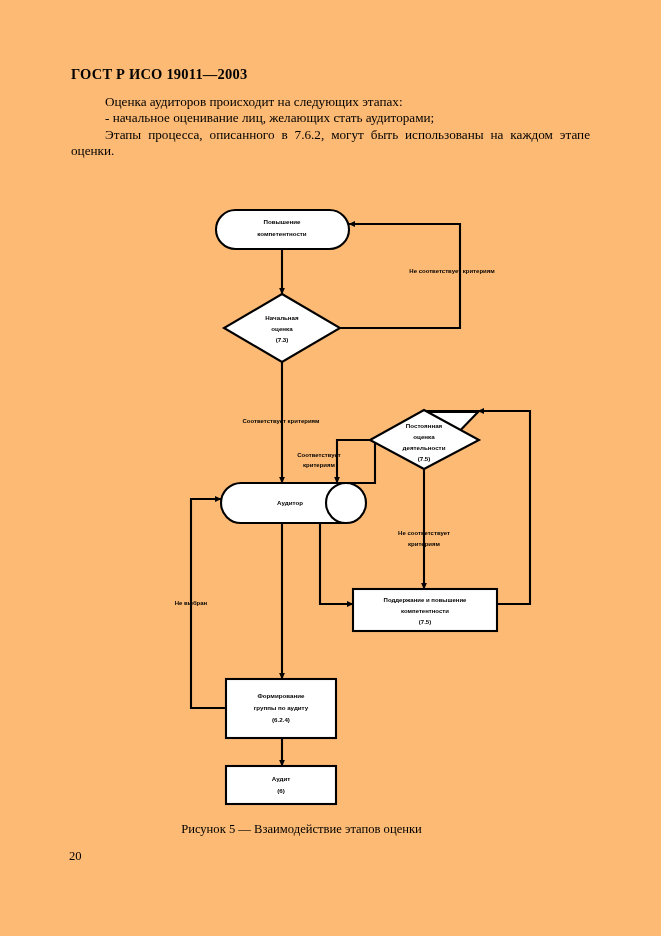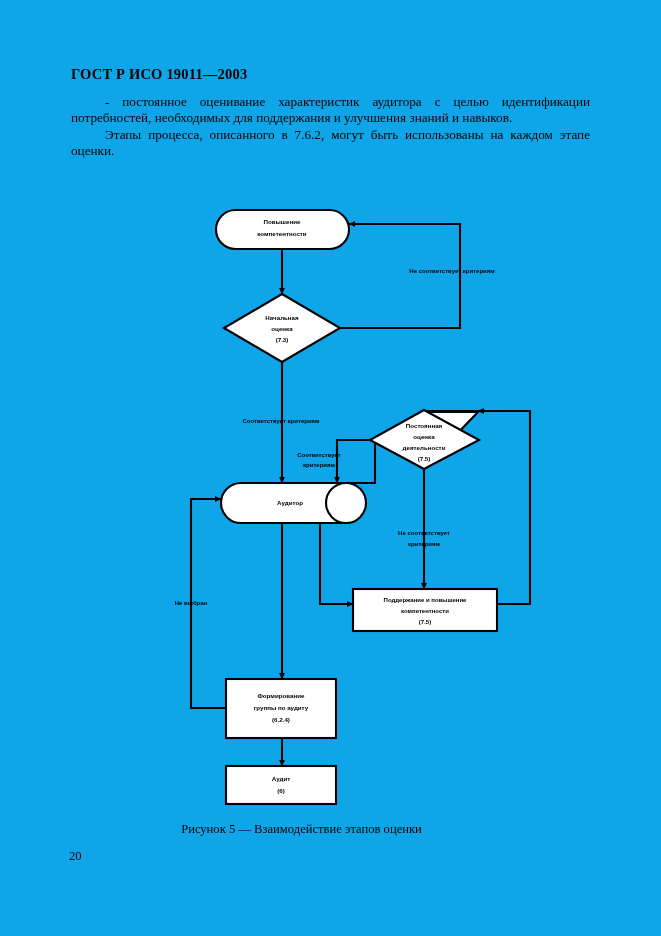--- a/index.html
+++ b/index.html
@@ -3,21 +3,21 @@
 <meta charset="utf-8">
 <title>ГОСТ Р ИСО 19011—2003 — стр. 20</title>
 <style>
   html,body{margin:0;padding:0;background:#ffffff;}
   body{
     width:661px;height:936px;position:relative;overflow:hidden;
     font-family:"Liberation Serif","DejaVu Serif",serif;
     color:#000;
     -webkit-font-smoothing:antialiased;
   }
-  .page{position:absolute;inset:0;background:#0ea5e9;}
+  .page{position:absolute;inset:0;background:#fdba74;}
 
   
   .std-header{
     position:absolute;left:71px;top:66px;
     font-family:"Liberation Serif","DejaVu Serif",serif;
     font-size:14.5px;font-weight:bold;letter-spacing:.2px;
     white-space:nowrap;
   }
 
   
@@ -56,21 +56,22 @@
   .line{stroke:#000000;stroke-width:2.1;fill:none;}
 </style>
 </head>
 <body>
 
 <div class="page">
 
   <div class="std-header">ГОСТ Р ИСО 19011—2003</div>
 
   <div class="body-text">
-    <p class="ind-d">-  постоянное оценивание характеристик аудитора с целью идентификации потребностей, необходимых для поддержания и улучшения знаний и навыков.</p>
+    <p class="ind">Оценка аудиторов происходит на следующих этапах:</p>
+    <p class="ind">-  начальное оценивание лиц, желающих стать аудиторами;</p>
     <p class="ind">Этапы процесса, описанного в 7.6.2, могут быть использованы на каждом этапе оценки.</p>
   </div>
 
   <div class="figure">
     <svg width="661" height="640" viewBox="0 0 661 640" xmlns="http://www.w3.org/2000/svg">
 
       <defs>
         <marker id="ar" markerWidth="7" markerHeight="7" refX="6" refY="3.5" orient="auto" markerUnits="userSpaceOnUse">
           <path d="M0,0.6 L6.4,3.5 L0,6.4 z" fill="#000"></path>
         </marker>

